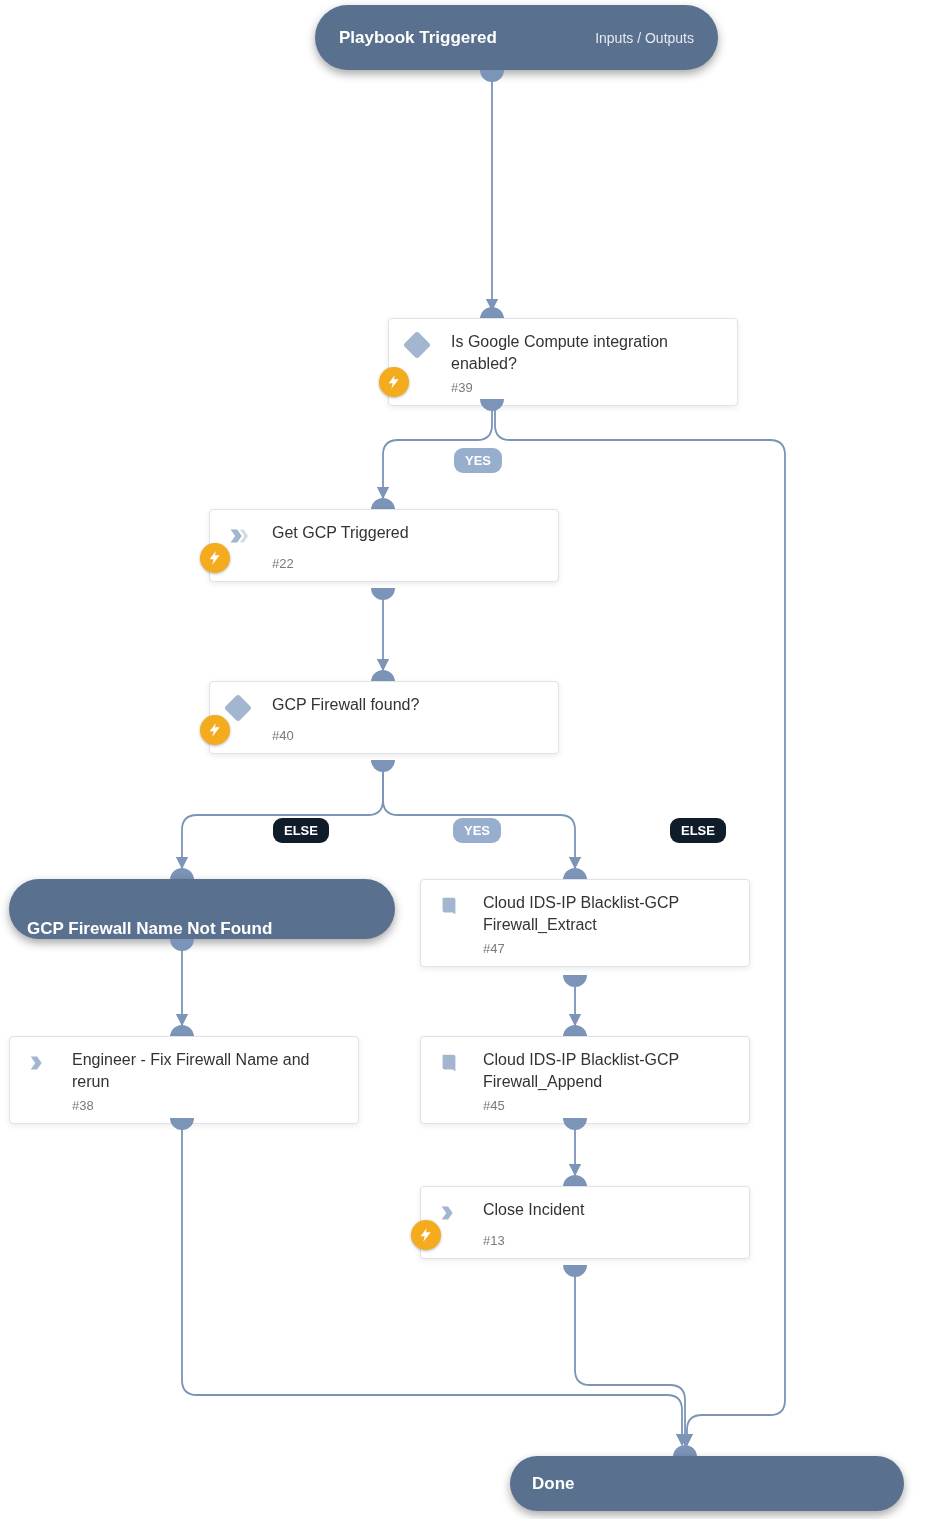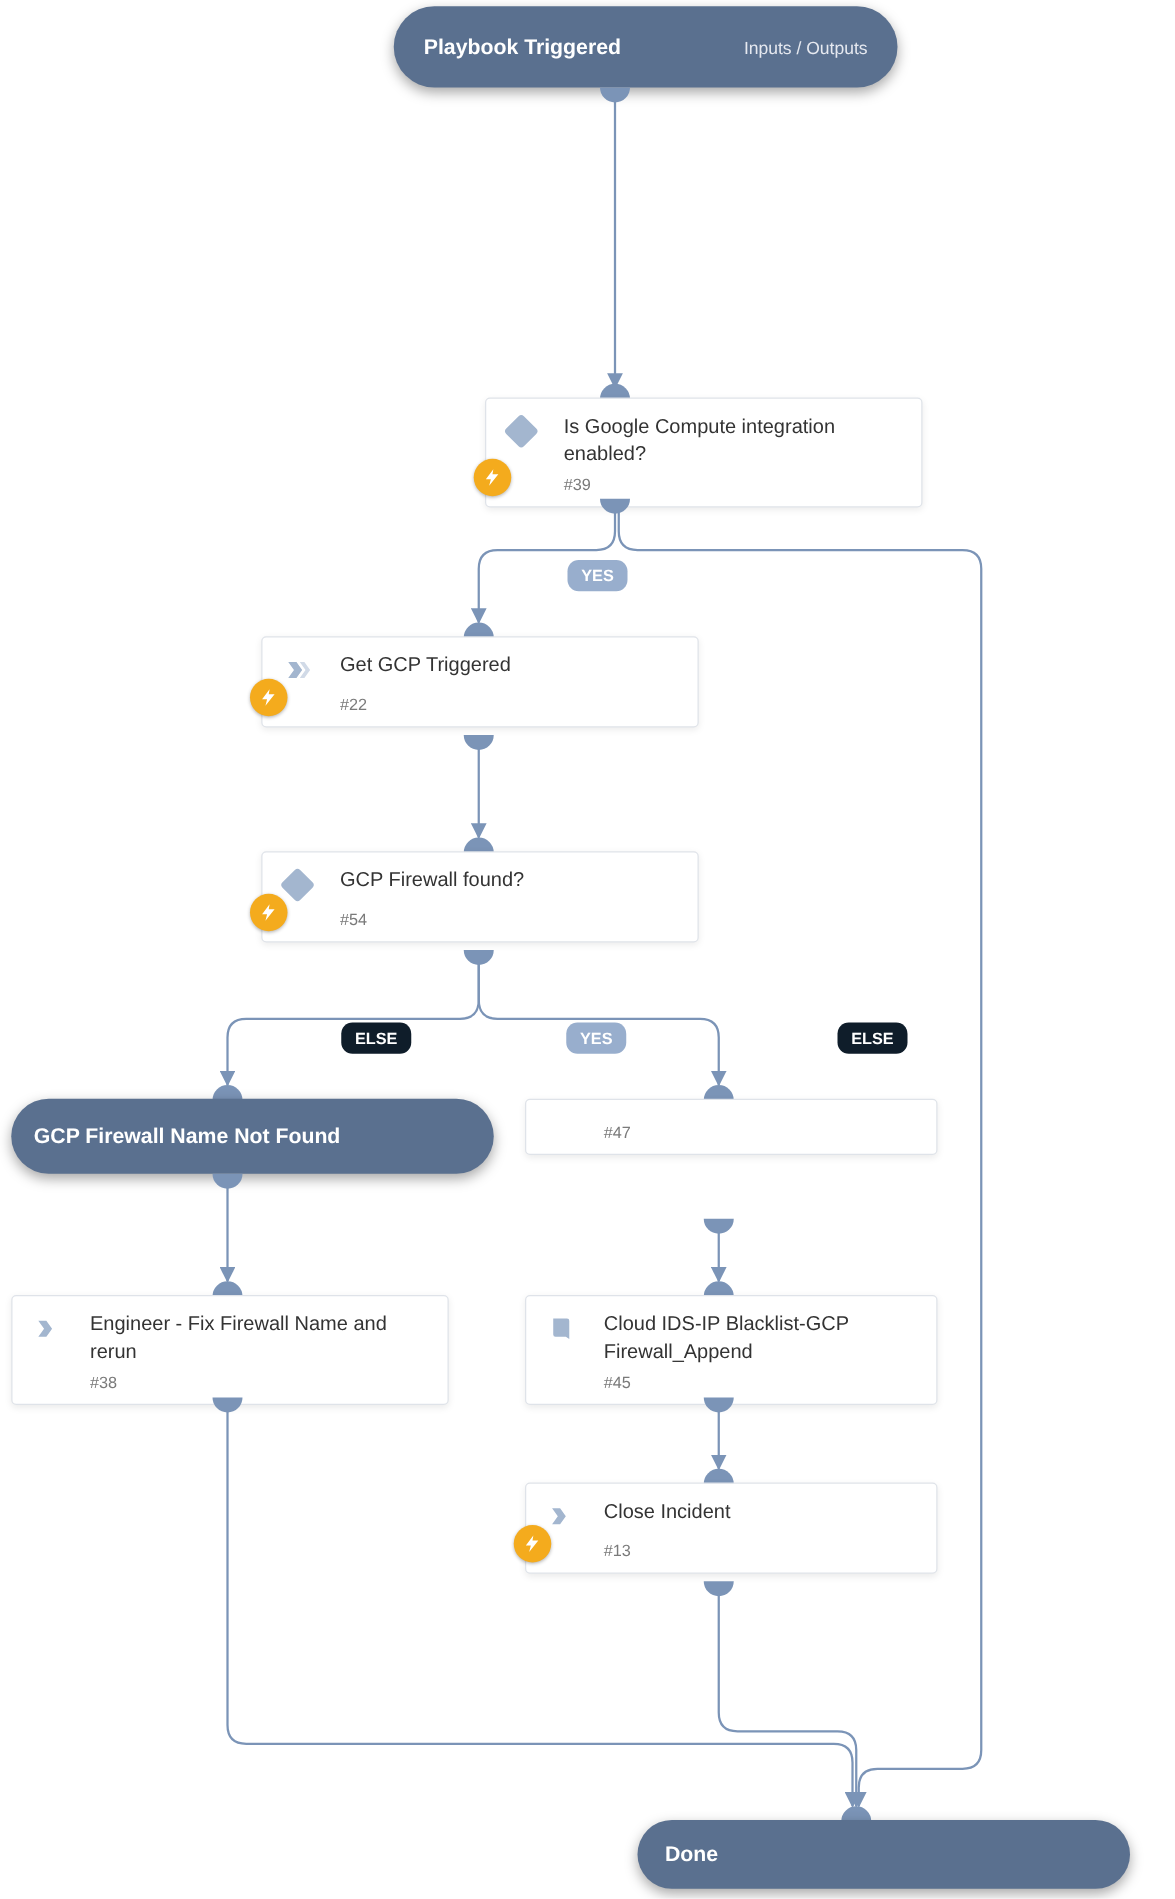--- a/index.html
+++ b/index.html
@@ -125,54 +125,62 @@
 <div class="nub bottom" style="left:371px;top:588px;"></div>
 
 <div class="nub" style="left:371px;top:670px;"></div>
 <div class="node" style="left:209px;top:681px;width:350px;">
   <div class="row">
     <span class="icon-slot">
           <span class="diamond"></span>
         </span>
     <span class="label">GCP Firewall found?</span>
   </div>
-  <div class="nid">#54</div>
+  <div class="nid">#40</div>
   <span class="bolt" style="bottom:8px;">
     <svg viewBox="0 0 24 24" fill="currentColor">
           <path d="M13 2 L4 14h6l-2 8 11-14h-7z"></path>
         </svg>
   </span>
 </div>
 <div class="nub bottom" style="left:371px;top:760px;"></div>
 
 <span class="badge else" style="left:273px;top:818px;">ELSE</span>
 <span class="badge yes" style="left:453px;top:818px;">YES</span>
 
 <div class="nub" style="left:170px;top:868px;"></div>
-<div class="pill" style="left:9px;top:879px;width:350px;height:60px;justify-content:flex-start;padding:0 18px;">
+<div class="pill" style="left:9px;top:879px;width:350px;height:60px;justify-content:flex-start;padding:0 18px;align-items:flex-end;">
   <span class="title" style="font-size:17px;">GCP Firewall Name Not Found</span>
 </div>
 <div class="nub bottom" style="left:170px;top:939px;"></div>
 
 <div class="nub" style="left:170px;top:1025px;"></div>
 <div class="node" style="left:9px;top:1036px;width:350px;">
   <div class="row">
     <span class="icon-slot chev">
       <svg viewBox="0 0 24 24" fill="currentColor">
             <path d="M4 5h7l5 7-5 7H4l5-7z"></path>
           </svg>
     </span>
     <span class="label">Engineer - Fix Firewall Name and rerun</span>
   </div>
   <div class="nid">#38</div>
 </div>
 <div class="nub bottom" style="left:170px;top:1118px;"></div>
 
 <div class="nub" style="left:563px;top:868px;"></div>
 <div class="node" style="left:420px;top:879px;width:330px;">
+  <div class="row">
+    <span class="icon-slot book">
+      <svg viewBox="0 0 24 24" fill="currentColor">
+            <path d="M5 3h12a2 2 0 0 1 2 2v16l-3-2H7a2 2 0 0 1-2-2V3zm2 3h10v2H7zm0 4h10v2H7z"></path>
+          </svg>
+    </span>
+    <span class="label">Cloud IDS-IP Blacklist-GCP Firewall_Extract</span>
+  </div>
   <div class="nid">#47</div>
 </div>
 <div class="nub bottom" style="left:563px;top:975px;"></div>
 
 <div class="nub" style="left:563px;top:1025px;"></div>
 <div class="node" style="left:420px;top:1036px;width:330px;">
   <div class="row">
     <span class="icon-slot book">
       <svg viewBox="0 0 24 24" fill="currentColor">
             <path d="M5 3h12a2 2 0 0 1 2 2v16l-3-2H7a2 2 0 0 1-2-2V3zm2 3h10v2H7zm0 4h10v2H7z"></path>

